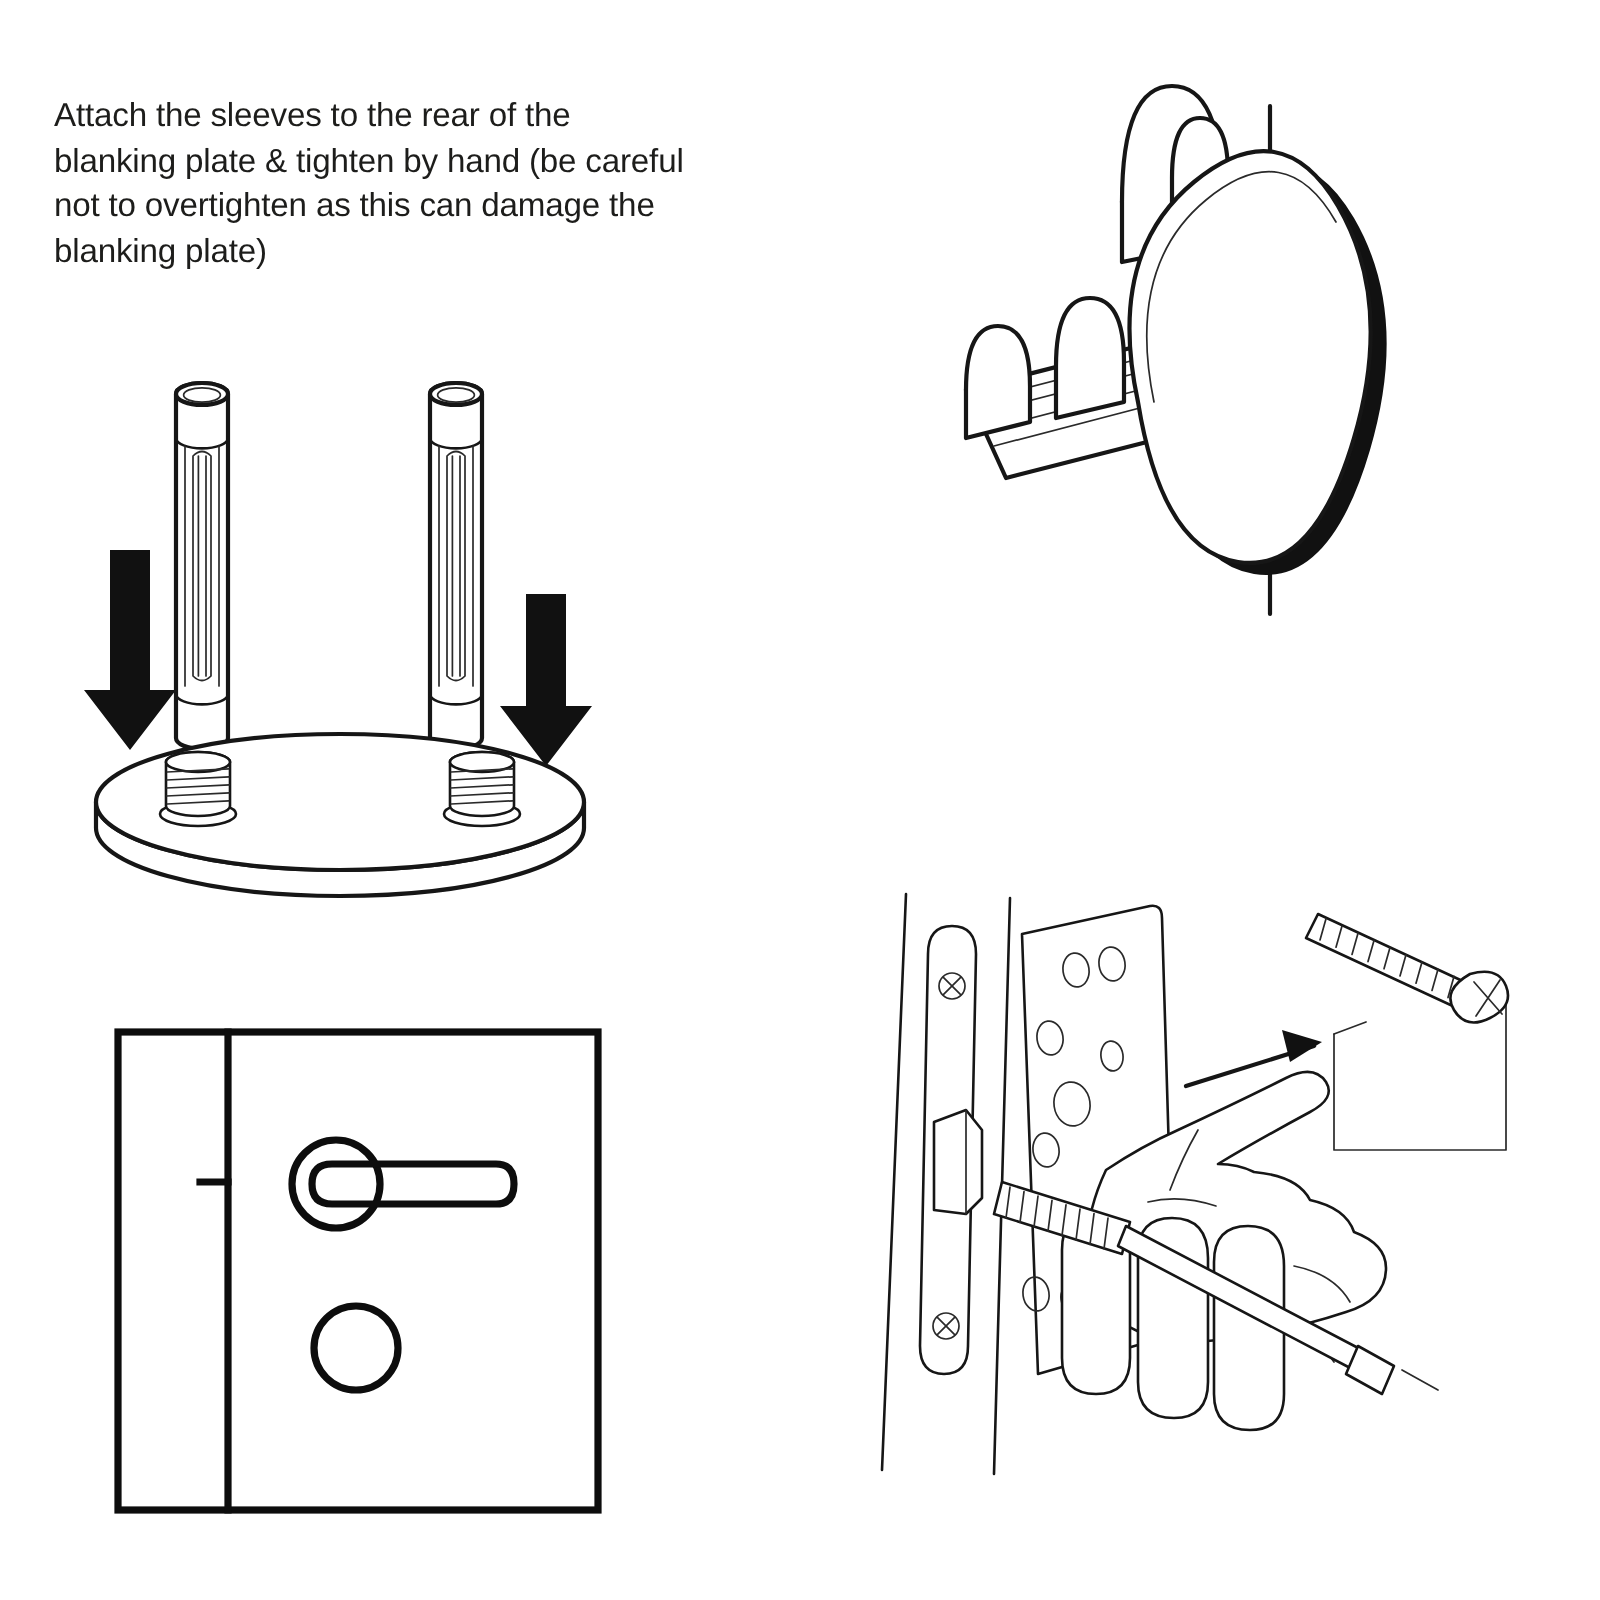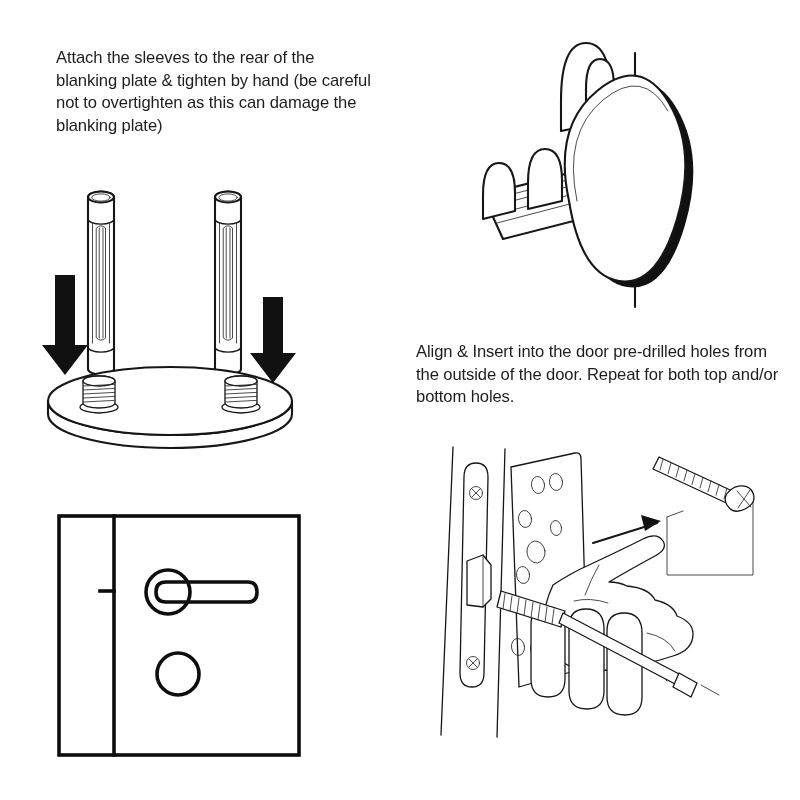--- a/index.html
+++ b/index.html
@@ -29,21 +29,20 @@
     font-size: 16.6px;
     line-height: 1.36;
     color: #1d1d1b;
     letter-spacing: -0.1px;
     white-space: pre-line;
   }
   #instruction-sleeves {
     left: 27px;
     top: 47px;
     width: 316px;
-    margin-left: 29px;
   }
   #instruction-align {
     left: 416px;
     top: 341px;
     width: 372px;
   }
 
   
   .figure {
     position: absolute;
@@ -63,21 +62,20 @@
   .fill-w-thin { fill: #ffffff; stroke: #161616; stroke-width: 1.3; stroke-linejoin: round; }
   .solid-k { fill: #111111; stroke: none; }
 </style>
 </head>
 <body>
 
 <div class="sheet">
 
   <div class="instruction" id="instruction-sleeves">Attach the sleeves to the rear of the blanking plate &amp; tighten by hand (be careful not to overtighten as this can damage the blanking plate)</div>
 
-  <div class="instruction" id="instruction-align">Align &amp; Insert into the door pre-drilled holes from the outside of the door.  Repeat for both top and/or bottom holes.</div>
 
   <div class="figure" id="figure-sleeves-plate">
     <svg viewBox="0 0 270 280" width="270" height="280">
 
       <g>
         <path class="solid-k" d="M15 100 L35 100 L35 170 L48 170 L25 200 L2 170 L15 170 Z"></path>
       </g>
 
       <g>
         <path class="solid-k" d="M223 122 L243 122 L243 178 L256 178 L233 208 L210 178 L223 178 Z"></path>

